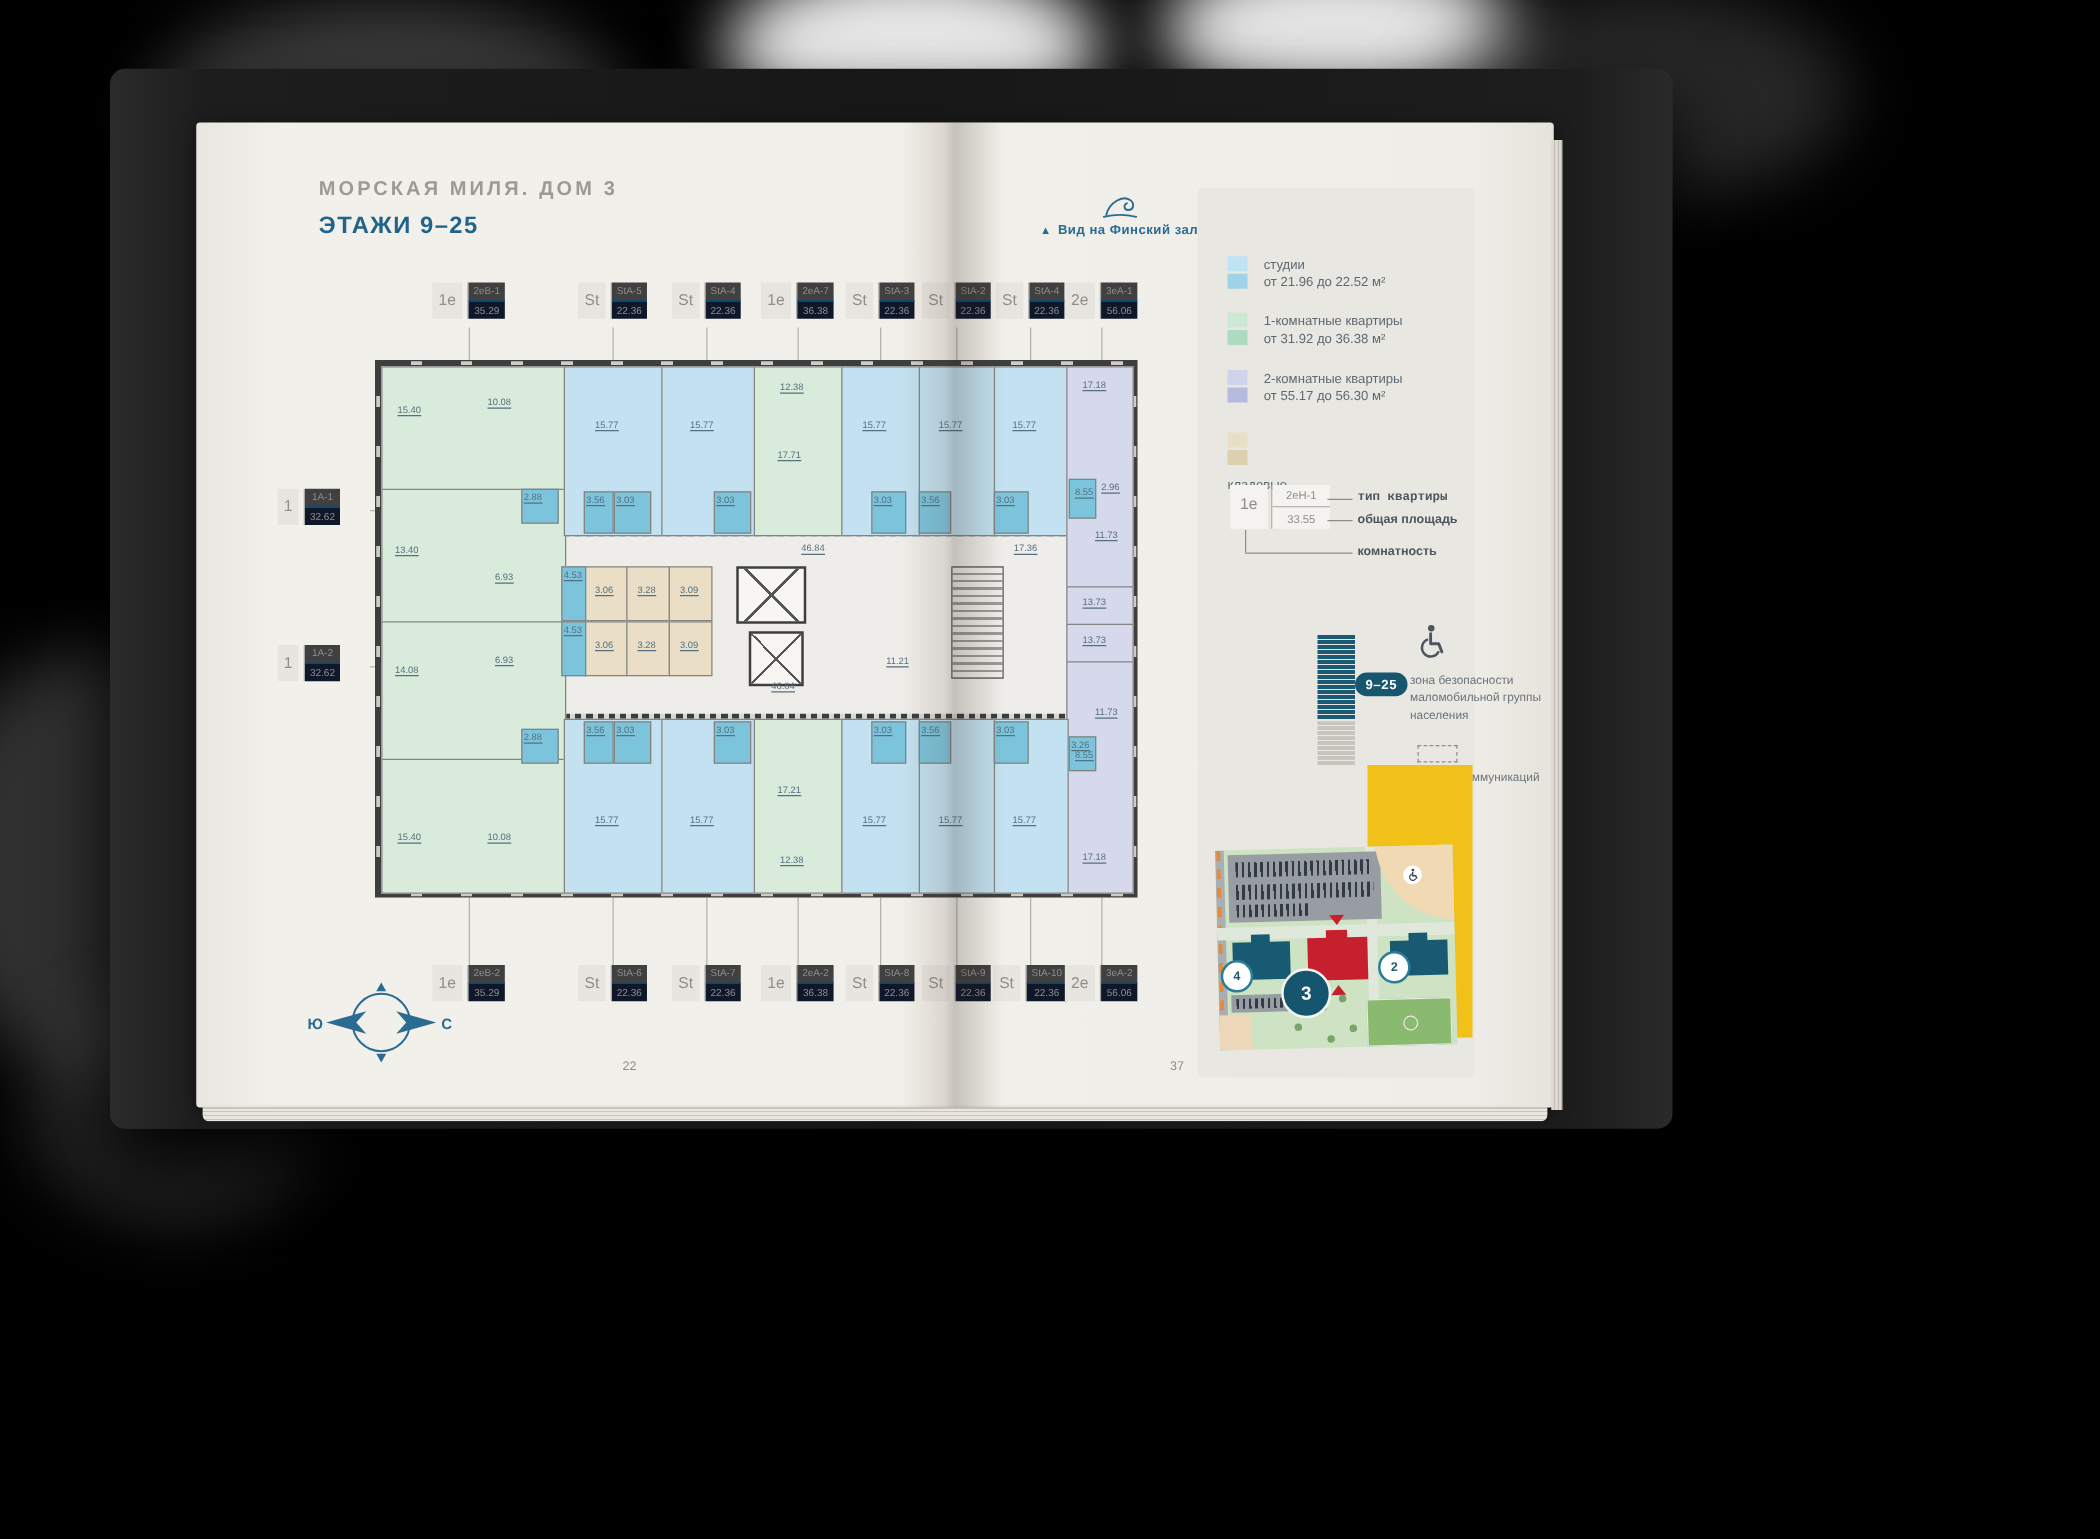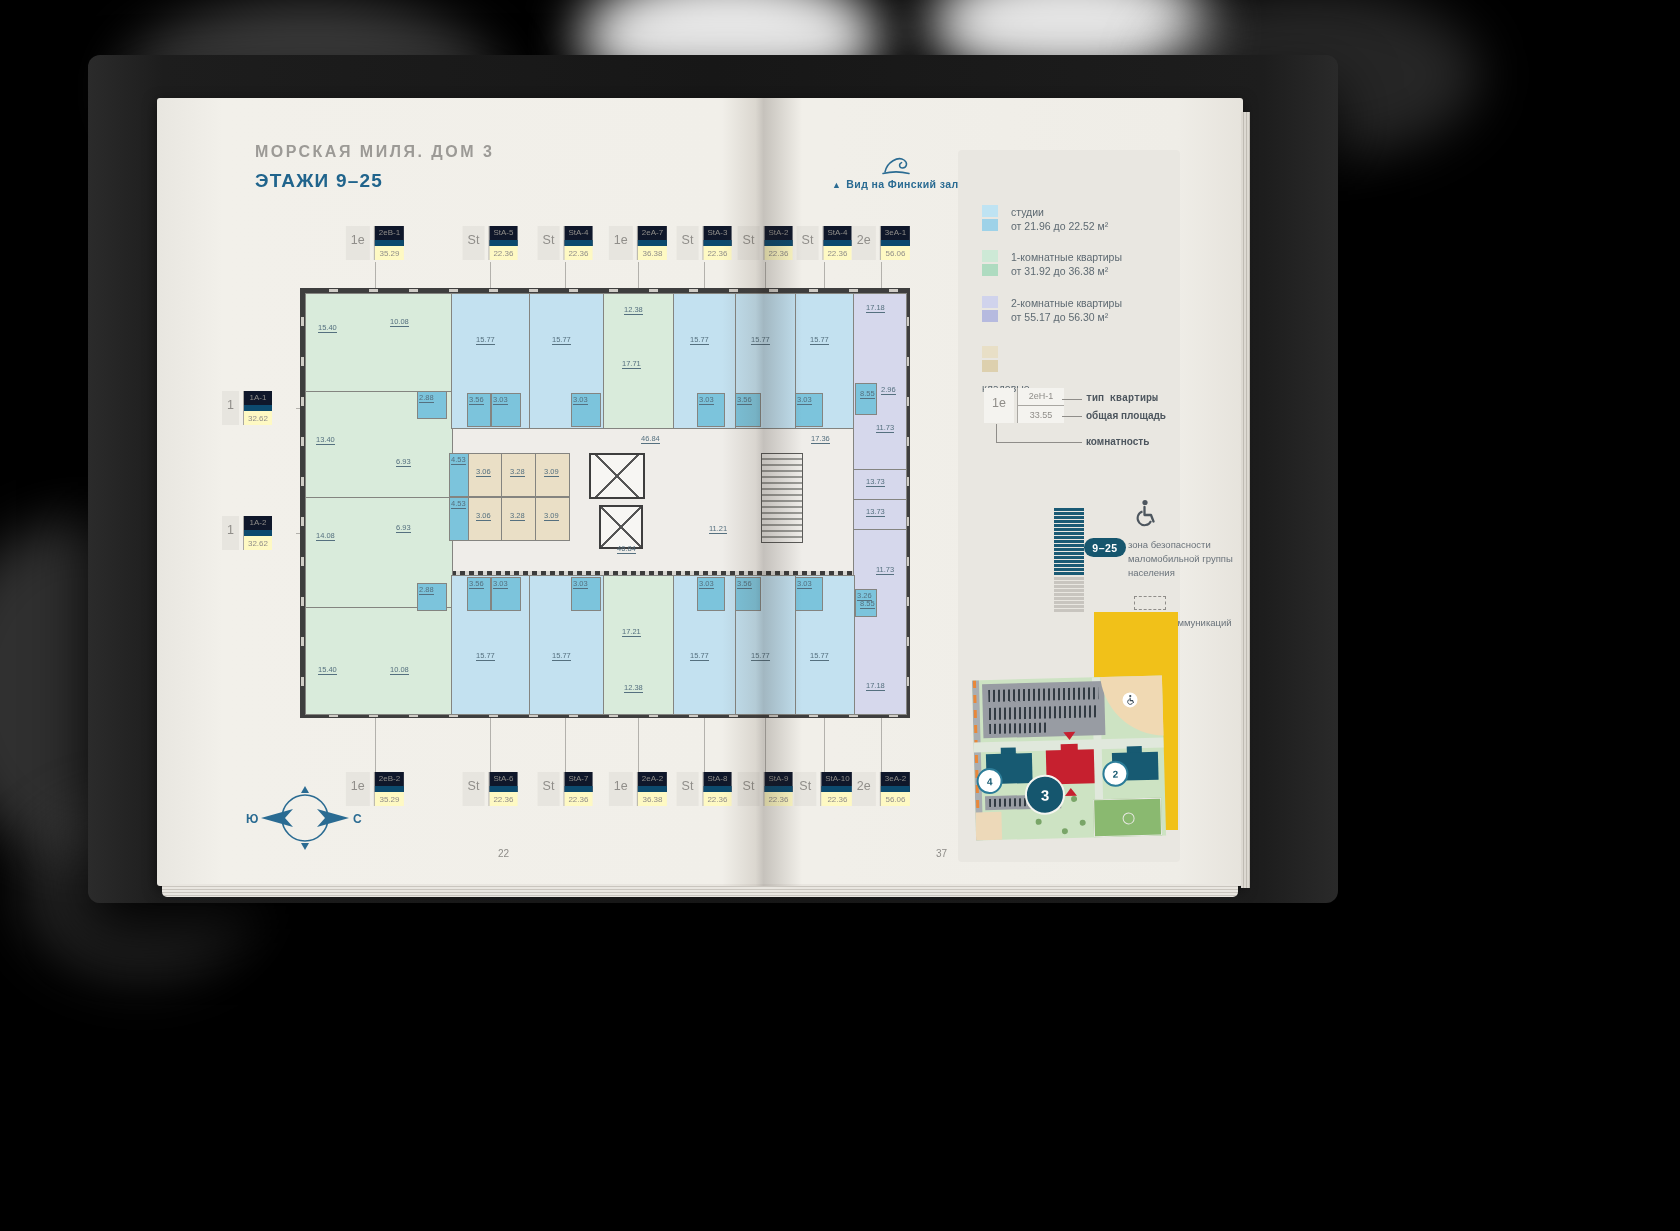--- a/index.html
+++ b/index.html
@@ -48,22 +48,22 @@
   .stairs{position:absolute;border:1.5px solid #5a5a58;
     background:repeating-linear-gradient(180deg,#efede9 0 4px,#9a9a96 4px 6px);}
   .hatch-strip{position:absolute;background:repeating-linear-gradient(90deg,#3c3c3c 0 5px,#d9d7d2 5px 9px);}
   .win{position:absolute;background:repeating-linear-gradient(90deg,transparent 0 24px,#cfccc6 24px 33px,transparent 33px 40px);}
   .win-v{position:absolute;background:repeating-linear-gradient(180deg,transparent 0 24px,#cfccc6 24px 33px,transparent 33px 40px);}
   
   .plan-label{position:absolute;display:flex;align-items:stretch;transform:translateX(-50%);z-index:10;}
   .plan-label-side{position:absolute;display:flex;align-items:stretch;z-index:10;}
   .pl-rooms{font-size:12.5px;color:#908e8a;background:#e7e5df;padding:7px 5px 0;display:flex;align-items:flex-start;}
   .pl-box{border-left:1px solid #aaa8a3;margin-left:4px;font-size:8px;color:#908e8a;text-align:center;}
-  .pl-type{display:block;background:#0f172a;padding:2px 4px 3px;border-bottom:6px solid #0c4a6e;text-align:center;}
-  .pl-area{display:block;background:#fef9c3;padding:3px 4px 2px;}
+  .pl-type{display:block;background:#404040;padding:2px 4px 3px;border-bottom:1px solid #0c4a6e;text-align:center;}
+  .pl-area{display:block;background:#0f172a;padding:3px 4px 2px;}
   .conn{position:absolute;background:#b3b1ac;z-index:9;}
   
   .compass{position:absolute;left:245px;top:778px;z-index:10;}
   
   .view-note{position:absolute;left:832px;top:178px;z-index:10;font-size:10.5px;font-weight:600;color:#2a6b92;letter-spacing:.4px;}
   .view-note .tri{font-size:9px;margin-right:5px;}
   .wave-icon{position:absolute;left:880px;top:154px;z-index:10;}
   .panel{position:absolute;left:958px;top:150px;width:222px;height:712px;background:#e9e7e1;border-radius:4px;z-index:10;}
   .legend-row{position:absolute;left:24px;display:flex;}
   .swatch{width:16px;margin-right:13px;flex:none;}

